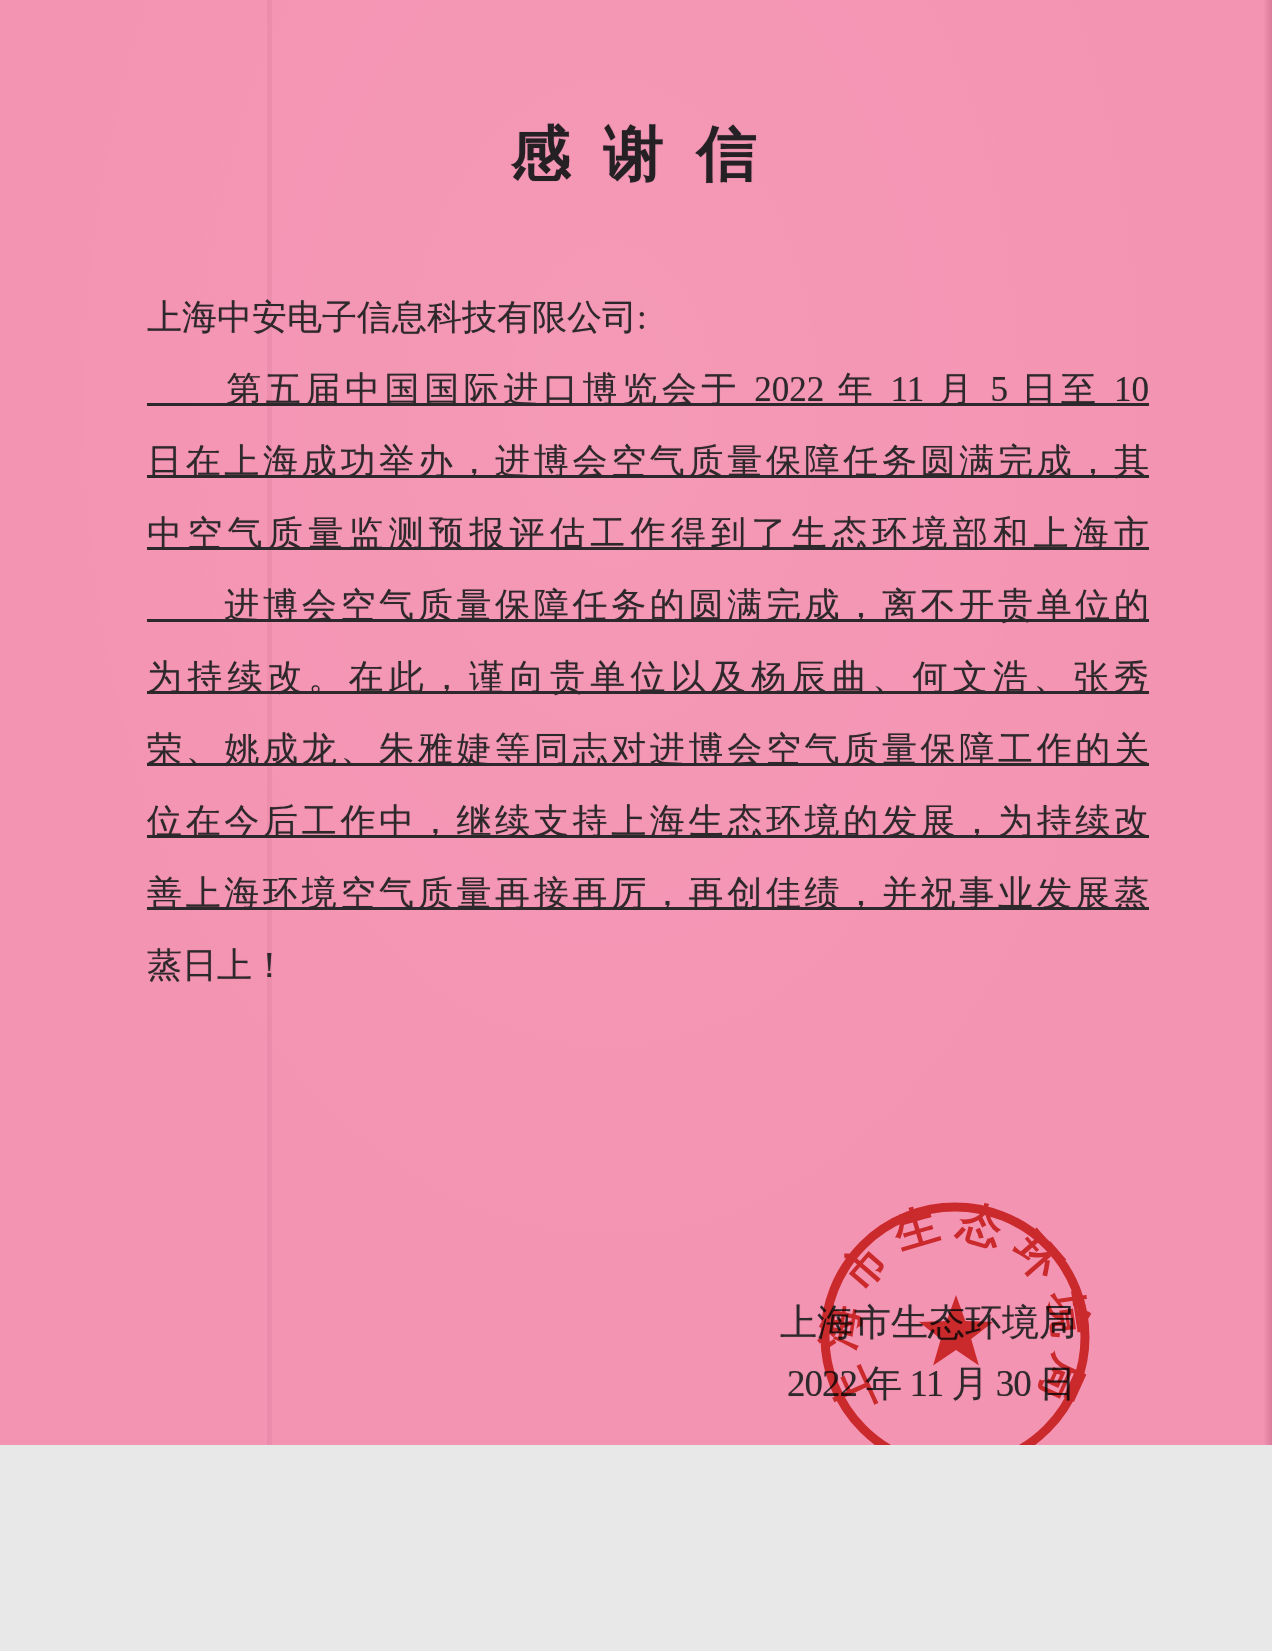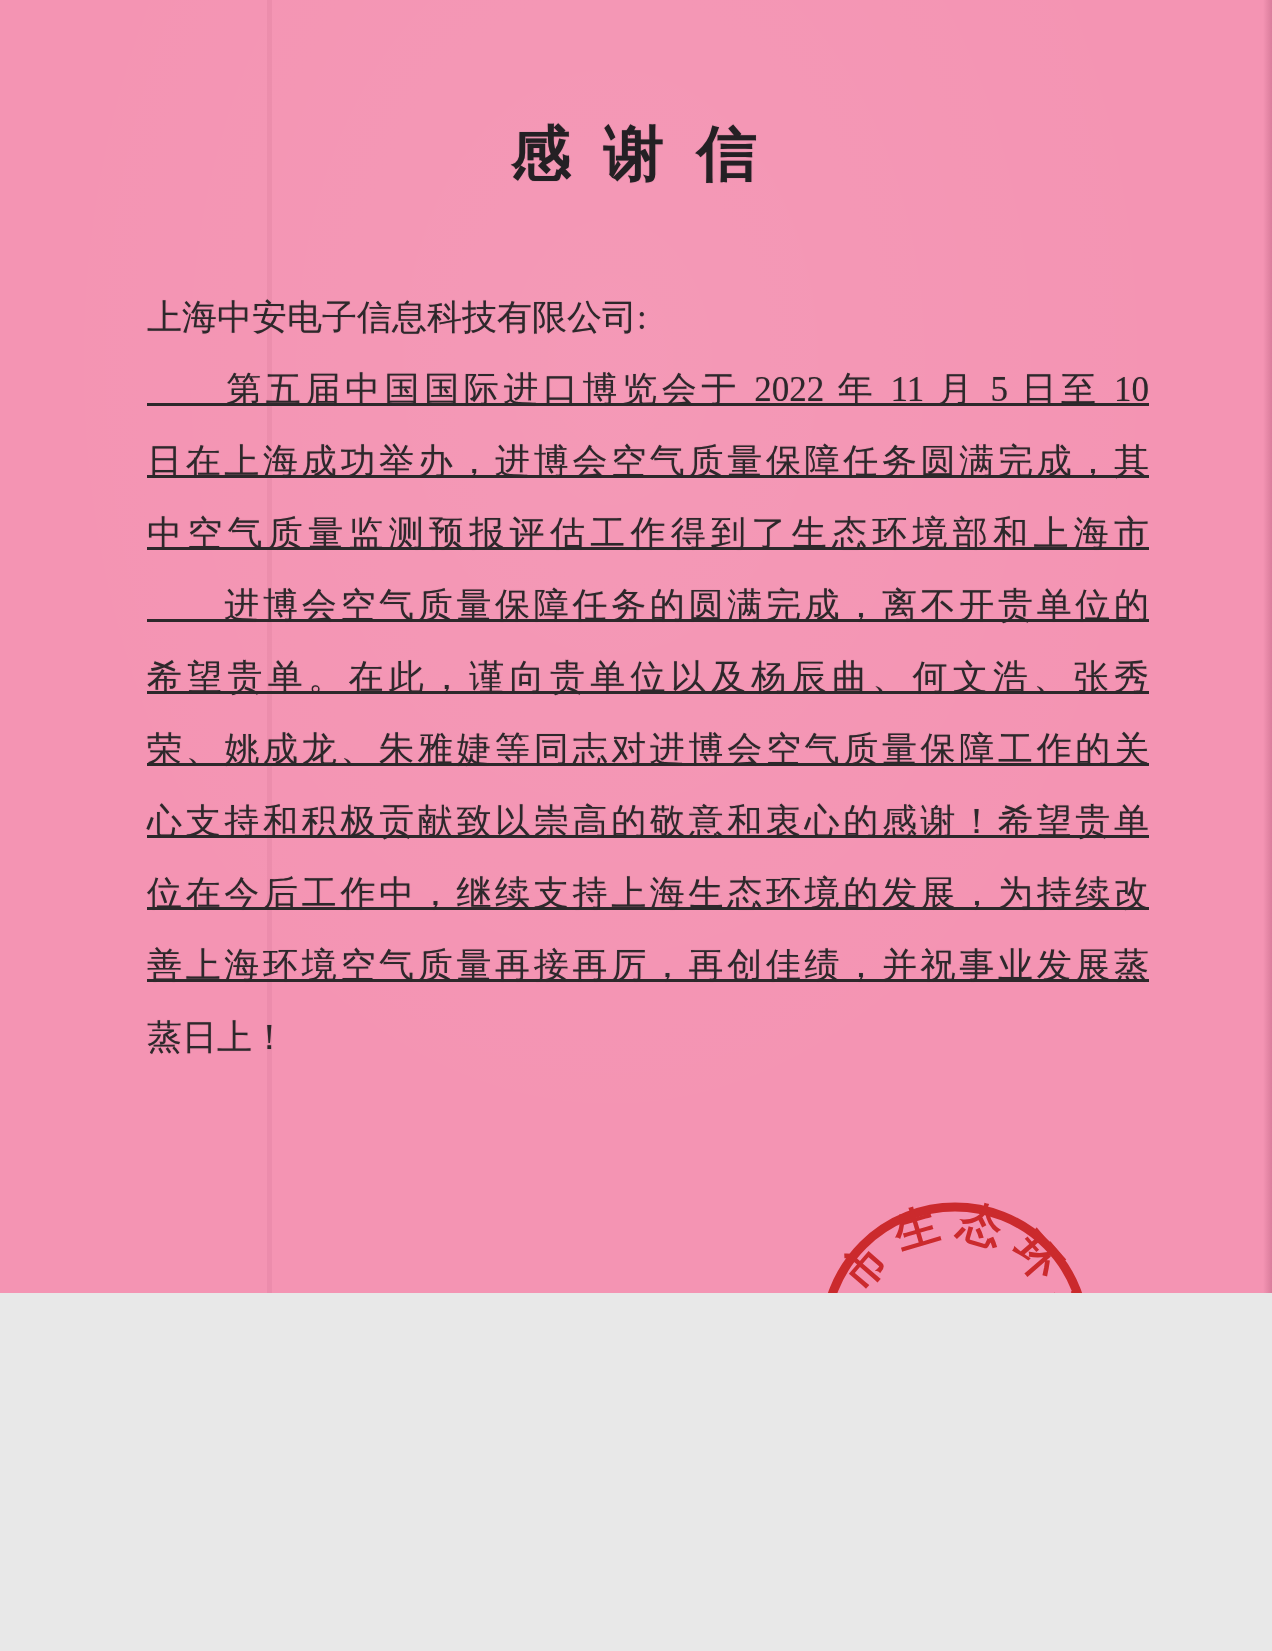--- a/index.html
+++ b/index.html
@@ -3,21 +3,21 @@
 <meta charset="utf-8">
 <style>
   html, body {
     margin: 0;
     padding: 0;
     background: #e8e8e8;
   }
   .page {
     position: relative;
     width: 1272px;
-    height: 1293px;
+    height: 1445px;
     margin: 0 auto;
     overflow: hidden;
     background:
       radial-gradient(ellipse at 48% 28%, rgba(255,255,255,0.05), transparent 62%),
       #f494b3;
     font-family: "Liberation Serif", "DejaVu Serif", serif;
     color: #2d282b;
   }
   
   .scan-line-left {
@@ -101,23 +101,22 @@
   <div class="scan-line-right"></div>
 
   <h1 class="title">感谢信</h1>
 
   <div class="body">
       <div class="body-line">上海中安电子信息科技有限公司:</div>
       <div class="body-line fill">　　第五届中国国际进口博览会于 2022 年 11 月 5 日至 10</div>
       <div class="body-line fill">日在上海成功举办，进博会空气质量保障任务圆满完成，其</div>
       <div class="body-line fill">中空气质量监测预报评估工作得到了生态环境部和上海市</div>
       <div class="body-line fill">　　进博会空气质量保障任务的圆满完成，离不开贵单位的</div>
-      <div class="body-line fill">希望贵单。在此，谨向贵单位以及杨辰曲、何文浩、张秀</div>
+      <div class="body-line fill">为持续改。在此，谨向贵单位以及杨辰曲、何文浩、张秀</div>
       <div class="body-line fill">荣、姚成龙、朱雅婕等同志对进博会空气质量保障工作的关</div>
-      <div class="body-line fill">心支持和积极贡献致以崇高的敬意和衷心的感谢！希望贵单</div>
       <div class="body-line fill">位在今后工作中，继续支持上海生态环境的发展，为持续改</div>
       <div class="body-line fill">善上海环境空气质量再接再厉，再创佳绩，并祝事业发展蒸</div>
       <div class="body-line">蒸日上！</div>
     </div>
 
   <div class="signature">上海市生态环境局</div>
 
   <div class="date">2022 年 11 月 30 日</div>
 
   <svg class="seal" viewBox="0 0 280 280" xmlns="http://www.w3.org/2000/svg">

